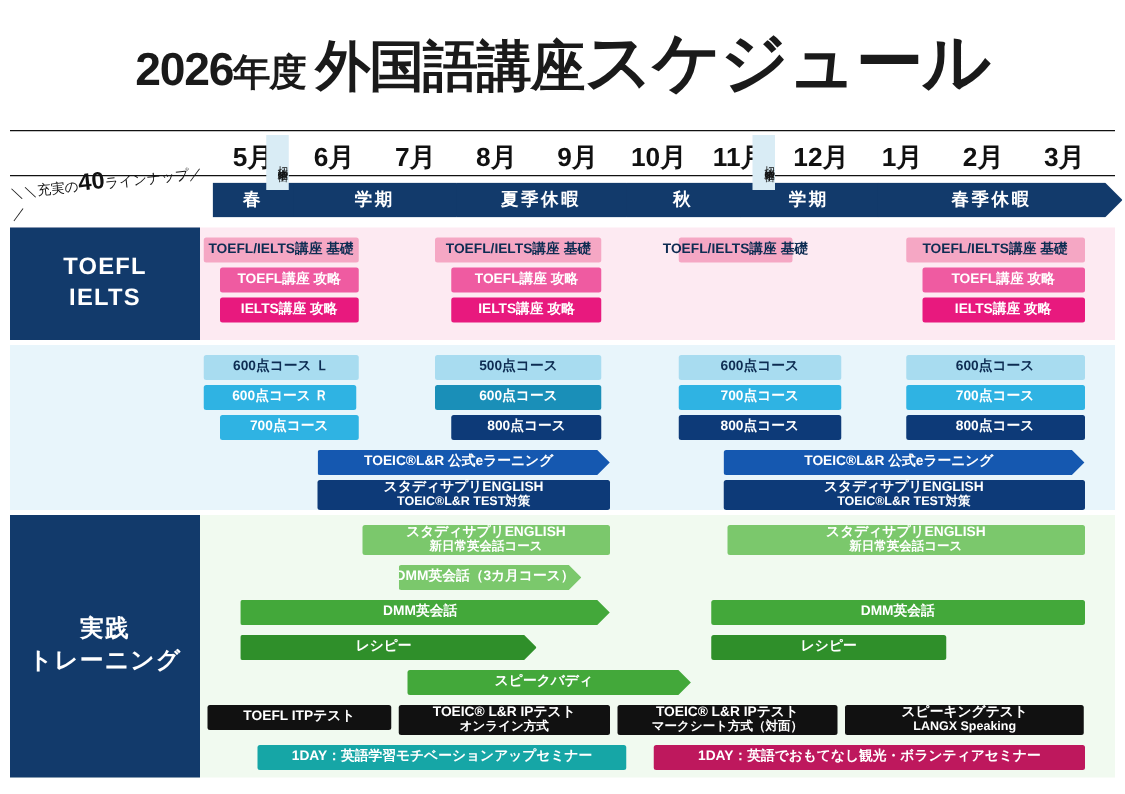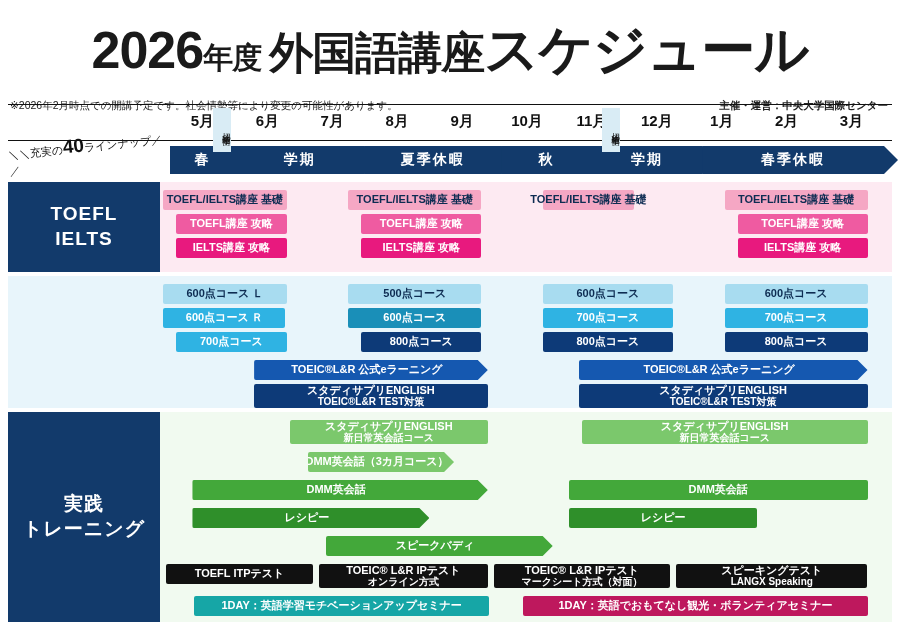--- a/index.html
+++ b/index.html
@@ -14,21 +14,21 @@
   .page{position:relative;width:900px;height:635px;}
 
   
   .title{
     text-align:center;
     padding-top:14px;
     white-space:nowrap;
     font-weight:bold;
     letter-spacing:-1px;
   }
-  .title .y{font-size:52px;line-height:52px;}
+  .title .y{font-size:37px;line-height:52px;}
   .title .nendo{font-size:30px;}
   .title .main{font-size:44px;margin-left:8px;}
   .title .sched{font-size:54px;}
 
   .subrow{
     position:relative;
     margin-top:12px;
     height:16px;
     font-size:10.5px;
     color:#222;
@@ -41,21 +41,21 @@
     border-top:1px solid #111;
   }
 
   
   .months{
     position:absolute;left:0;top:112px;width:900px;height:26px;
   }
   .month{
     position:absolute;top:0;
     text-align:center;
-    font-size:15px;
+    font-size:21px;
     font-weight:bold;
     color:#111;
   }
 
   .deadline{
     position:absolute;top:108px;
     width:18px;height:44px;
     background:#d9ecf5;
     font-size:8.5px;
     line-height:1.05;
@@ -136,24 +136,20 @@
 </style>
 </head>
 <body>
 
 <div class="page">
 
   <div class="title">
     <span class="y">2026</span><span class="nendo">年度</span><span class="main">外国語講座</span><span class="sched">スケジュール</span>
   </div>
 
-  <div class="subrow">
-    <div class="note">※2026年2月時点での開講予定です。社会情勢等により変更の可能性があります。</div>
-    <div class="org">主催・運営：中央大学国際センター</div>
-  </div>
 
   <div class="hrule"></div>
 
   <div class="lineup">
     ＼＼<span>充実の</span><span class="big">40</span><span>ラインナップ</span>／／
   </div>
 
   <div class="months" id="months">
       <div class="month" style="left: 170px; width: 64.9091px;">5月</div>
       <div class="month" style="left: 234.909px; width: 64.9091px;">6月</div>
@@ -237,21 +233,21 @@
             <span class="l1">スタディサプリENGLISH</span>
             <span class="l2">新日常英会話コース</span>
           </span>
         </div>
         <div class="bar two" style="left: 421.909px; width: 285.6px; top: 8px; background: rgb(123, 200, 108);">
           <span>
             <span class="l1">スタディサプリENGLISH</span>
             <span class="l2">新日常英会話コース</span>
           </span>
         </div>
-        <div class="bar arrowr" style="left: 148px; width: 146.045px; top: 40px; background: rgb(123, 200, 108);">DMM英会話（3カ月コース）</div>
+        <div class="bar arrowr" style="left: 159px; width: 146.045px; top: 40px; background: rgb(123, 200, 108);">DMM英会話（3カ月コース）</div>
         <div class="bar arrowr" style="left: 32.4545px; width: 295.336px; top: 68px; background: rgb(67, 168, 58);">DMM英会話</div>
         <div class="bar" style="left: 408.927px; width: 298.582px; top: 68px; background: rgb(67, 168, 58);">DMM英会話</div>
         <div class="bar arrowr" style="left: 32.4545px; width: 236.918px; top: 96px; background: rgb(47, 143, 42);">レシピー</div>
         <div class="bar" style="left: 408.927px; width: 188.236px; top: 96px; background: rgb(47, 143, 42);">レシピー</div>
         <div class="bar arrowr" style="left: 165.518px; width: 227.182px; top: 124px; background: rgb(67, 168, 58);">スピークバディ</div>
         <div class="bar" style="left: 6.49091px; width: 146.045px; top: 152px; background: rgb(17, 17, 17);">TOEFL ITPテスト</div>
         <div class="bar two" style="left: 159.027px; width: 168.764px; top: 152px; background: rgb(17, 17, 17);">
           <span>
             <span class="l1">TOEIC® L&amp;R IPテスト</span>
             <span class="l2">オンライン方式</span>
@@ -262,20 +258,20 @@
             <span class="l1">TOEIC® L&amp;R IPテスト</span>
             <span class="l2">マークシート方式（対面）</span>
           </span>
         </div>
         <div class="bar two" style="left: 516.027px; width: 191.482px; top: 152px; background: rgb(17, 17, 17);">
           <span>
             <span class="l1">スピーキングテスト</span>
             <span class="l2">LANGX Speaking</span>
           </span>
         </div>
-        <div class="bar" style="left: 34px; width: 295.336px; top: 184px; background: rgb(22, 166, 166);">1DAY：英語学習モチベーションアップセミナー</div>
+        <div class="bar" style="left: 46px; width: 295.336px; top: 184px; background: rgb(22, 166, 166);">1DAY：英語学習モチベーションアップセミナー</div>
         <div class="bar" style="left: 363.491px; width: 344.018px; top: 184px; background: #be185d;">1DAY：英語でおもてなし観光・ボランティアセミナー</div>
       </div>
   </div>
 
 <div class="deadline" style="left: 212.909px;">留学申込締切</div>
     <div class="deadline" style="left: 602.364px;">留学申込締切</div>
   </div>
 
 </body></html>

